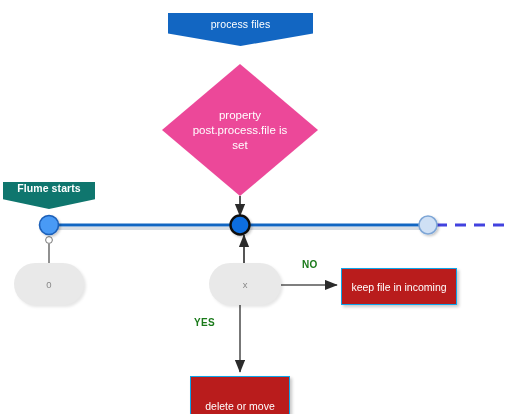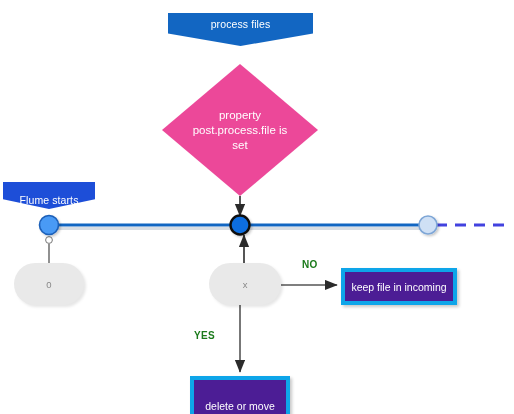--- a/index.html
+++ b/index.html
@@ -52,25 +52,26 @@
     -webkit-clip-path: polygon(0 0, 100% 0, 100% 62%, 50% 100%, 0 62%);
     clip-path: polygon(0 0, 100% 0, 100% 62%, 50% 100%, 0 62%);
     padding-top: 5px;
     filter: drop-shadow(2px 2px 2px rgba(0,0,0,0.18));
   }
   #banner-flume-starts {
     left: 3px;
     top: 169px;
     width: 92px;
     height: 27px;
-    background: #1d4ed8;
+    background: #0f766e;
     -webkit-clip-path: polygon(0 0, 100% 0, 100% 64%, 50% 100%, 0 64%);
     clip-path: polygon(0 0, 100% 0, 100% 64%, 50% 100%, 0 64%);
-    padding-top: 12px;
+    padding-top: 0;
     filter: drop-shadow(2px 2px 2px rgba(0,0,0,0.18));
+    font-weight: bold;
   }
 
   
   #decision-diamond {
     position: absolute;
     left: 162px;
     top: 51px;
     width: 156px;
     height: 132px;
     background: #ec4899;
@@ -86,22 +87,22 @@
     font-size: 11.5px;
     line-height: 15px;
     text-align: center;
     width: 118px;
     white-space: pre-line;
   }
 
   
   .process-box {
     position: absolute;
-    background: #4c1d95;
-    border: 4px solid #0ea5e9;
+    background: #b91c1c;
+    border: 1px solid #0ea5e9;
     box-sizing: border-box;
     display: flex;
     align-items: center;
     justify-content: center;
     color: #ffffff;
     font-size: 10.5px;
     box-shadow: 2px 2px 3px rgba(0,0,0,0.22);
   }
   #box-keep-file {
     left: 341px;
@@ -119,21 +120,21 @@
   
   .edge-label {
     position: absolute;
     color: #1a7a1a;
     font-size: 10px;
     font-weight: bold;
     letter-spacing: 0.3px;
     text-align: center;
   }
   #label-no  { left: 302px; top: 246px; }
-  #label-yes { left: 194px; top: 317px; }
+  #label-yes { left: 194px; top: 304px; }
 
   
   .state-pill {
     position: absolute;
     background: #e9e9e9;
     border-radius: 22px;
     display: flex;
     align-items: center;
     justify-content: center;
     color: #888888;

